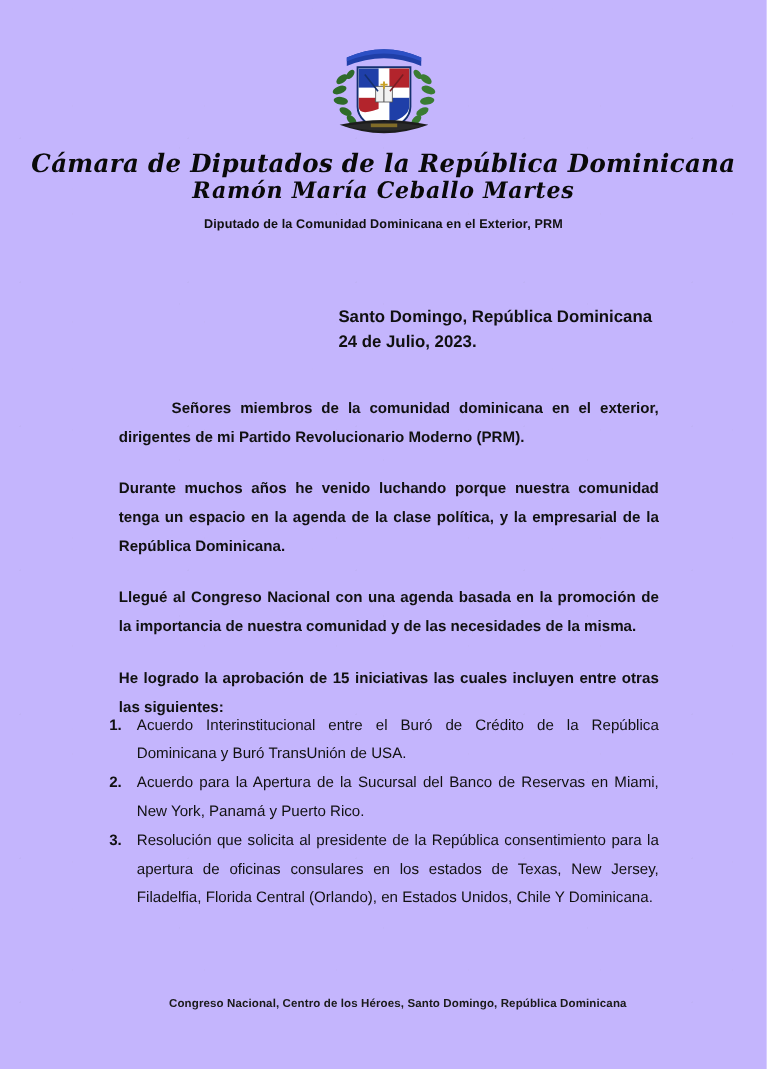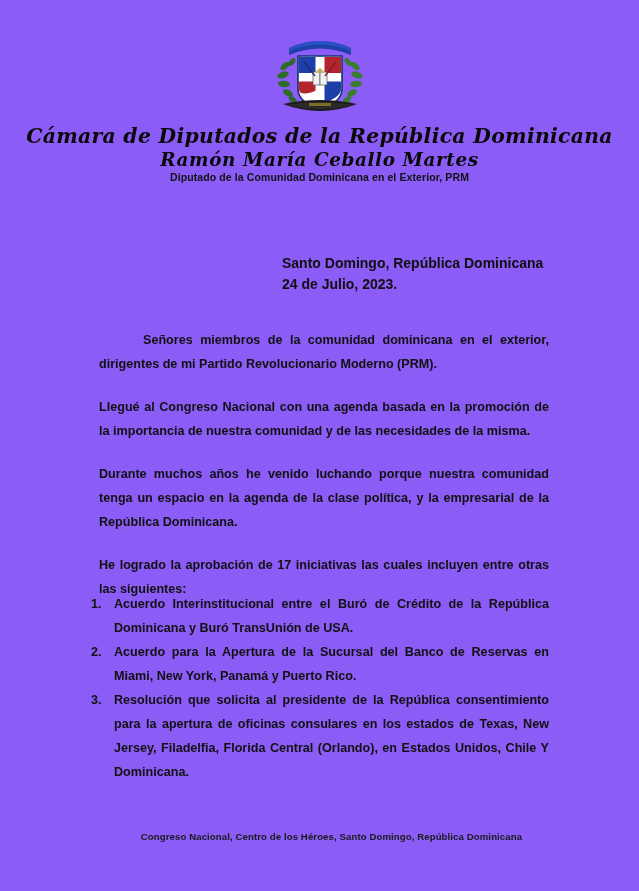--- a/index.html
+++ b/index.html
@@ -12,21 +12,21 @@
     height: 891px;
     position: relative;
     overflow: hidden;
     font-family: "Liberation Sans", sans-serif;
     color: #0d0d0d;
   }
 
   .page {
     position: absolute;
     inset: 0;
-    background: #8b5cf6;
+    background: #c4b5fd;
   }
 
   
   .letterhead {
     position: absolute;
     top: 30px;
     left: 0;
     right: 0;
     text-align: center;
   }
@@ -62,21 +62,21 @@
     line-height: 1.15;
     margin-top: 1px;
     transform: scaleX(0.97);
   }
   .org-role {
     font-family: "Liberation Sans", sans-serif;
     font-weight: 700;
     font-size: 10.5px;
     letter-spacing: 0.1px;
     color: #111;
-    margin-top: 0;
+    margin-top: 10px;
   }
 
   
   .dateblock {
     position: absolute;
     top: 253px;
     left: 282px;
     width: 236px;
     font-weight: 700;
     font-size: 14px;
@@ -117,21 +117,21 @@
     list-style: none;
     counter-reset: initiative;
   }
   .init-item {
     position: relative;
     padding-left: 23px;
     text-align: justify;
     text-justify: inter-word;
     font-size: 12.6px;
     line-height: 24px;
-    font-weight: 700;
+    font-weight: 400;
     color: #111;
     margin-bottom: 0;
     counter-increment: initiative;
   }
   .init-item::before {
     content: counter(initiative) ".";
     position: absolute;
     left: 0;
     top: 0;
     font-weight: 700;
@@ -227,23 +227,23 @@
     <div class="org-role">Diputado de la Comunidad Dominicana en el Exterior, PRM</div>
   </div>
 
   <div class="dateblock">
     <div class="date-city">Santo Domingo, República Dominicana</div>
     <div class="date-day">24 de Julio, 2023.</div>
   </div>
 
   <div class="body-block">
     <p class="para indented">Señores miembros de la comunidad dominicana en el exterior, dirigentes de mi Partido Revolucionario Moderno (PRM).</p>
+    <p class="para">Durante muchos años he venido luchando porque nuestra comunidad tenga un espacio en la agenda de la clase política, y la empresarial de la República Dominicana.</p>
     <p class="para">Llegué al Congreso Nacional con una agenda basada en la promoción de la importancia de nuestra comunidad y de las necesidades de la misma.</p>
-    <p class="para">Durante muchos años he venido luchando porque nuestra comunidad tenga un espacio en la agenda de la clase política, y la empresarial de la República Dominicana.</p>
-    <p class="para">He logrado la aprobación de 17 iniciativas las cuales incluyen entre otras las siguientes:</p>
+    <p class="para">He logrado la aprobación de 15 iniciativas las cuales incluyen entre otras las siguientes:</p>
   </div>
 
   <ol class="init-list">
     <li class="init-item">Acuerdo Interinstitucional entre el Buró de Crédito de la República Dominicana y Buró TransUnión de USA.</li>
     <li class="init-item">Acuerdo para la Apertura de la Sucursal del Banco de Reservas en Miami, New York, Panamá y Puerto Rico.</li>
     <li class="init-item">Resolución que solicita al presidente de la República consentimiento para la apertura de oficinas consulares en los estados de Texas, New Jersey, Filadelfia, Florida Central (Orlando), en Estados Unidos, Chile Y Dominicana.</li>
   </ol>
 
   <div class="footer">Congreso Nacional, Centro de los Héroes, Santo Domingo, República Dominicana</div>
 

